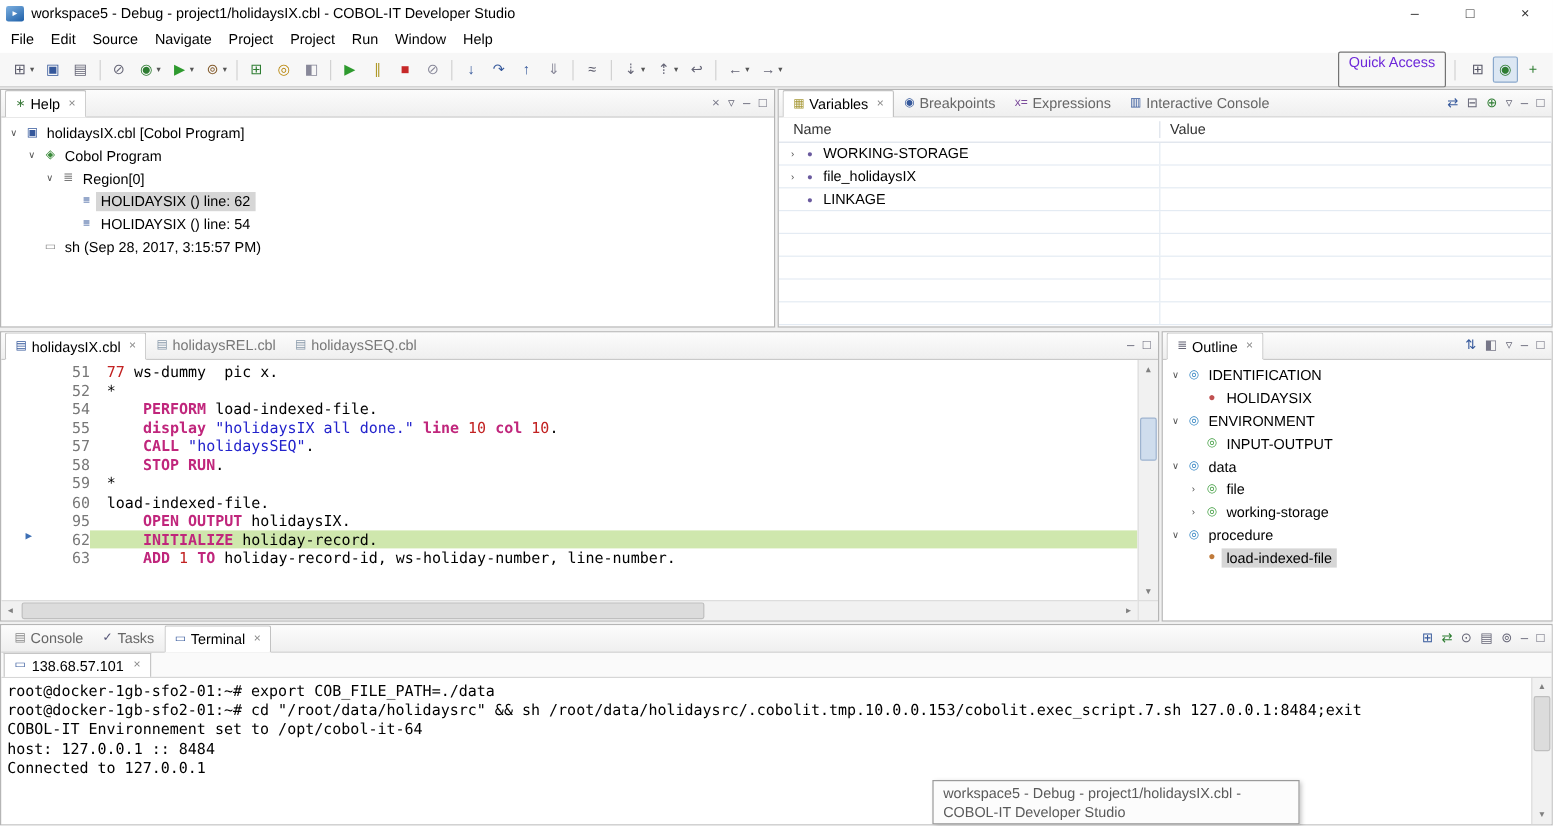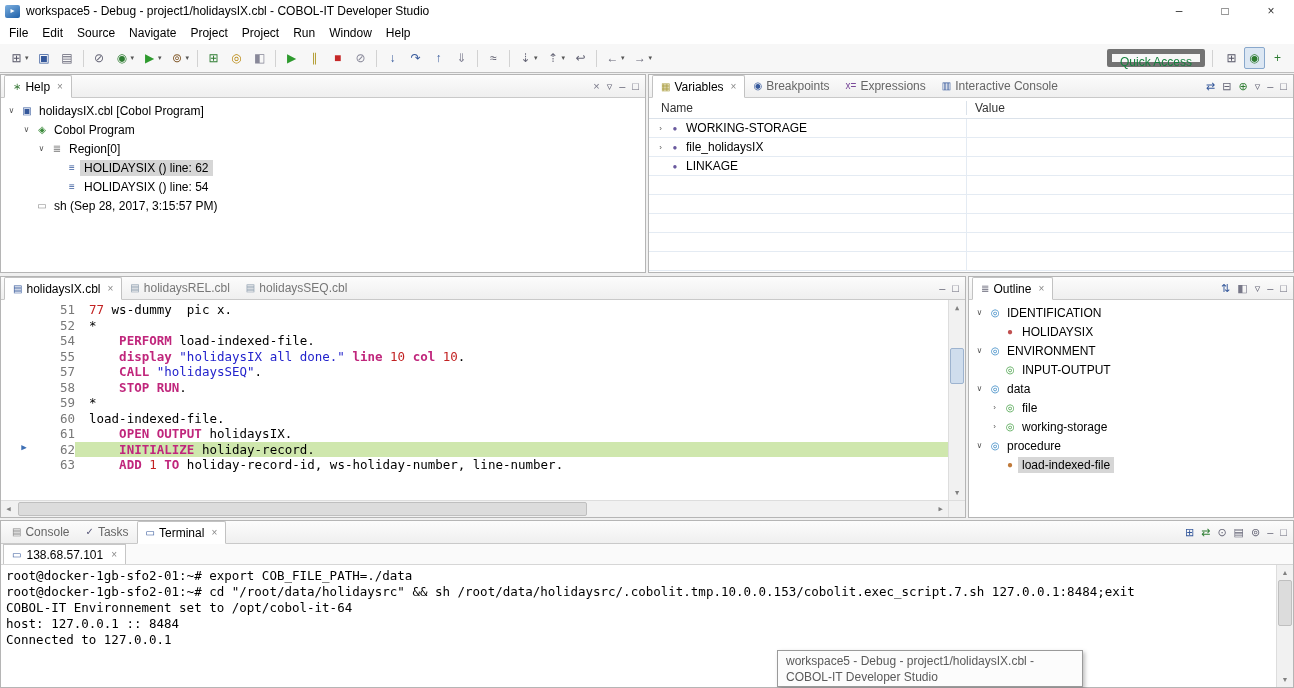--- a/index.html
+++ b/index.html
@@ -12,21 +12,21 @@
 .menubar{height:22px;display:flex;align-items:center;padding-left:2px;background:#fff}
 .menu-item{padding:3px 7px}
 .toolbar{height:29px;display:flex;align-items:center;padding:0 5px;background:#f7f7f7;border-bottom:1px solid #bdbdbd}
 .tb-group{display:flex;align-items:center}
 .tb-btn{display:inline-flex;align-items:center;height:22px;padding:0 2px;margin:0 1px;border:1px solid transparent;border-radius:2px}
 .tb-btn.pressed{background:#dce7f3;border-color:#89a8cc}
 .tb-glyph{width:15px;text-align:center;font-size:12px;line-height:1}
 .tb-dd{font-size:7px;color:#555;margin-left:1px}
 .tb-sep{width:1px;height:17px;background:#d2d2d2;margin:0 4px}
 .tb-right{margin-left:auto;display:flex;align-items:center;gap:3px}
-.quick-access{height:18px;line-height:16px;border:5px solid #737373;border-radius:2px;padding:0 8px;color:#15803d}
+.quick-access{height:30px;line-height:16px;border:1px solid #737373;border-radius:2px;padding:0 8px;color:#6d28d9}
 .workbench{position:absolute;top:73px;left:0;width:1294px;height:615px;background:#f0f0f0}
 .panel{position:absolute;background:#fff;border:1px solid #b5b5b5;display:flex;flex-direction:column;overflow:hidden}
 #debug-panel{left:0;top:1px;width:646px;height:199px}
 #vars-panel{left:648px;top:1px;width:646px;height:199px}
 #editor-panel{left:0;top:203px;width:966px;height:242px}
 #outline-panel{left:968px;top:203px;width:326px;height:242px}
 #bottom-panel{left:0;top:447px;width:1294px;height:168px}
 .phdr{height:23px;flex:none;display:flex;align-items:stretch;background:linear-gradient(#fcfcfc,#efefef);border-bottom:1px solid #c9c9c9;padding-left:3px}
 .tabs-row{display:flex;align-items:stretch}
 .ptab{display:inline-flex;align-items:center;gap:4px;padding:0 8px;color:#666;white-space:nowrap}
@@ -348,21 +348,21 @@
     <div class="editor-body">
       <div class="code-lines" id="code-lines">
           <div class="cline"><span class="lmark"></span><span class="lnum">51</span><span class="lcode"><span class="tk-num">77</span><span class="tk-pln"> ws-dummy  pic x.</span></span></div>
           <div class="cline"><span class="lmark"></span><span class="lnum">52</span><span class="lcode"><span class="tk-pln">*</span></span></div>
           <div class="cline"><span class="lmark"></span><span class="lnum">54</span><span class="lcode"><span class="tk-pln">    </span><span class="tk-kw">PERFORM</span><span class="tk-pln"> load-indexed-file.</span></span></div>
           <div class="cline"><span class="lmark"></span><span class="lnum">55</span><span class="lcode"><span class="tk-pln">    </span><span class="tk-kw">display</span><span class="tk-pln"> </span><span class="tk-str">"holidaysIX all done."</span><span class="tk-pln"> </span><span class="tk-kw">line</span><span class="tk-pln"> </span><span class="tk-num">10</span><span class="tk-pln"> </span><span class="tk-kw">col</span><span class="tk-pln"> </span><span class="tk-num">10</span><span class="tk-pln">.</span></span></div>
           <div class="cline"><span class="lmark"></span><span class="lnum">57</span><span class="lcode"><span class="tk-pln">    </span><span class="tk-kw">CALL</span><span class="tk-pln"> </span><span class="tk-str">"holidaysSEQ"</span><span class="tk-pln">.</span></span></div>
           <div class="cline"><span class="lmark"></span><span class="lnum">58</span><span class="lcode"><span class="tk-pln">    </span><span class="tk-kw">STOP RUN</span><span class="tk-pln">.</span></span></div>
           <div class="cline"><span class="lmark"></span><span class="lnum">59</span><span class="lcode"><span class="tk-pln">*</span></span></div>
           <div class="cline"><span class="lmark"></span><span class="lnum">60</span><span class="lcode"><span class="tk-pln">load-indexed-file.</span></span></div>
-          <div class="cline"><span class="lmark"></span><span class="lnum">61</span><span class="lcode"><span class="tk-pln">    </span><span class="tk-kw">OPEN OUTPUT</span><span class="tk-pln"> holidaysIX.</span></span></div>
+          <div class="cline"><span class="lmark"></span><span class="lnum">95</span><span class="lcode"><span class="tk-pln">    </span><span class="tk-kw">OPEN OUTPUT</span><span class="tk-pln"> holidaysIX.</span></span></div>
           <div class="cline current"><span class="lmark">▶</span><span class="lnum">62</span><span class="lcode"><span class="tk-pln">    </span><span class="tk-kw">INITIALIZE</span><span class="tk-pln"> holiday-record.</span></span></div>
           <div class="cline"><span class="lmark"></span><span class="lnum">63</span><span class="lcode"><span class="tk-pln">    </span><span class="tk-kw">ADD</span><span class="tk-pln"> </span><span class="tk-num">1</span><span class="tk-pln"> </span><span class="tk-kw">TO</span><span class="tk-pln"> holiday-record-id, ws-holiday-number, line-number.</span></span></div>
         </div>
       <div class="vscroll">
         <span class="sarrow">▲</span>
         <div class="vtrack">
             <div class="vthumb"></div>
           </div>
         <span class="sarrow">▼</span>
       </div>

